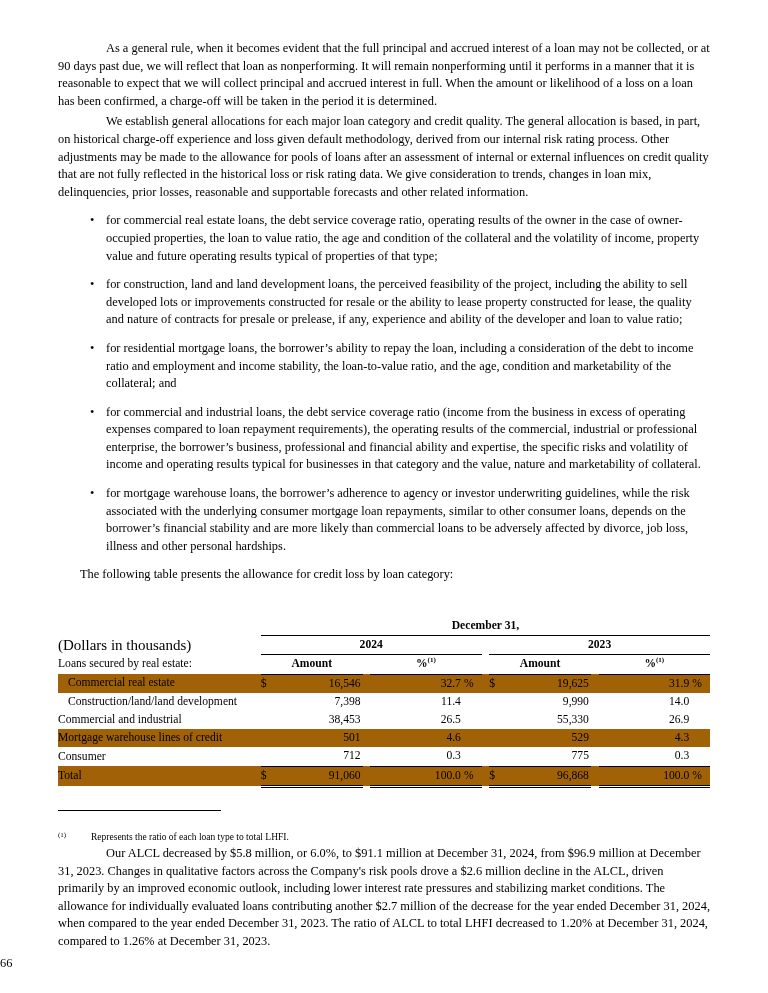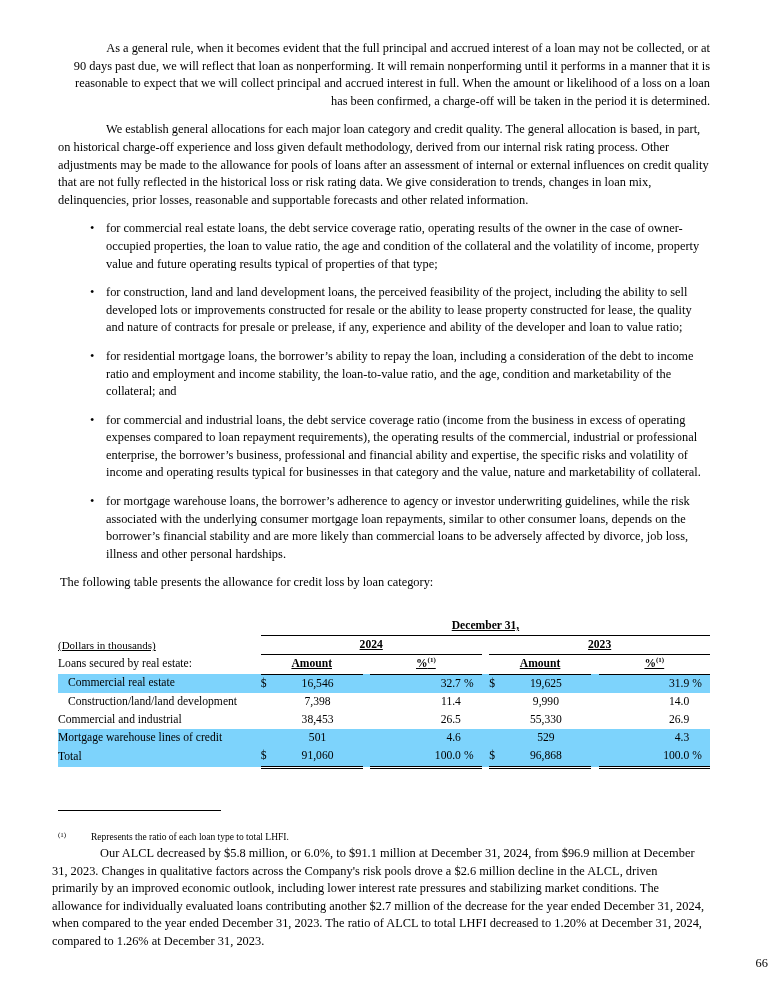--- a/index.html
+++ b/index.html
@@ -4,53 +4,53 @@
   <style>
     html, body { margin: 0; padding: 0; background: #ffffff; }
     body {
       width: 768px; height: 993px; position: relative; overflow: hidden;
       font-family: "Liberation Serif", "DejaVu Serif", serif;
       color: #000; font-size: 12.4px; line-height: 17.6px;
     }
     .page { position: absolute; left: 58px; top: 40px; width: 652px; }
     p { margin: 0; text-align: left; }
     .indent { text-indent: 48px; }
-    .para1 { margin-top: 0; text-align: right; }
-    .para2 { margin-top: 11px; }
+    .para1 { margin-top: 0; }
+    .para2 { margin-top: 3px; }
     .para3 { margin-top: 11px; }
     ul.bullets { list-style: none; margin: 0; padding: 0; }
     ul.bullets li { position: relative; padding-left: 48px; margin-top: 11px; }
     ul.bullets li .bullet { position: absolute; left: 32px; top: 0; }
-    .intro { margin-top: 11px; padding-left: 2px; }
+    .intro { margin-top: 11px; padding-left: 2px; margin-left: 20px; }
 
     table.alcl {
       position: absolute; left: 58px; top: 617px; width: 652px;
       border-collapse: collapse; font-size: 11.6px; line-height: 18px;
     }
     table.alcl td { padding: 0; height: 18.2px; white-space: nowrap; }
     .c-label { width: 210px; }
     .c-dol { width: 16px; }
-    .c-amt { width: 102px; text-align: center; padding-right: 2px !important; font-family: Liberation Serif, serif; }
+    .c-amt { width: 102px; text-align: right; padding-right: 2px !important; font-family: Liberation Serif, serif; }
     .c-gap { width: 10px; }
     .c-pct { width: 110px; text-align: right; }
     .c-pctsign { width: 20px; text-align: left; padding-left: 3px !important; }
-    .shade td.s { background: #7dd3fc; }
-    .bold { font-weight: bold; text-decoration: underline; }
+    .shade td.s { background: #a16207; }
+    .bold { font-weight: bold; }
     .center { text-align: center; }
     .hdr-dec td { height: 17px; }
     .ul-bot { border-bottom: 1px solid #000; }
     .dbl { border-bottom: 3px double #000; }
     .sub { padding-left: 10px !important; }
     sup { font-size: 7px; line-height: 0; vertical-align: 5px; }
 
     .fn-rule { position: absolute; left: 58px; top: 810px; width: 163px; border-top: 1px solid #000; }
     .footnote { position: absolute; left: 58px; top: 813px; font-size: 9.5px; line-height: 20px; margin-top: 12px; }
     .footnote .mark { display: inline-block; width: 33px; font-size: 7px; vertical-align: 3px; }
-    .para-final { position: absolute; left: 52px; top: 845px; width: 652px; }
-    .page-num { position: absolute; left: 0; width: 768px; top: 955px; text-align: right; }
+    .para-final { position: absolute; left: 58px; top: 845px; width: 652px; }
+    .page-num { position: absolute; left: 0; width: 768px; top: 955px; text-align: left; }
   </style>
 </head>
 <body>
 
 <div class="page">
   <p class="indent para1">As a general rule, when it becomes evident that the full principal and accrued interest of a loan may not be collected, or at 90 days past due, we will reflect that loan as nonperforming. It will remain nonperforming until it performs in a manner that it is reasonable to expect that we will collect principal and accrued interest in full. When the amount or likelihood of a loss on a loan has been confirmed, a charge-off will be taken in the period it is determined.</p>
   <p class="indent para2">We establish general allocations for each major loan category and credit quality. The general allocation is based, in part, on historical charge-off experience and loss given default methodology, derived from our internal risk rating process. Other adjustments may be made to the allowance for pools of loans after an assessment of internal or external influences on credit quality that are not fully reflected in the historical loss or risk rating data. We give consideration to trends, changes in loan mix, delinquencies, prior losses, reasonable and supportable forecasts and other related information.</p>
   <ul class="bullets">
     <li><span class="bullet">•</span><span>for commercial real estate loans, the debt service coverage ratio, operating results of the owner in the case of owner-occupied properties, the loan to value ratio, the age and condition of the collateral and the volatility of income, property value and future operating results typical of properties of that type;</span></li>
     <li><span class="bullet">•</span><span>for construction, land and land development loans, the perceived feasibility of the project, including the ability to sell developed lots or improvements constructed for resale or the ability to lease property constructed for lease, the quality and nature of contracts for presale or prelease, if any, experience and ability of the developer and loan to value ratio;</span></li>
@@ -75,21 +75,21 @@
       <col class="c-gap">
       <col class="c-pct">
       <col class="c-pctsign">
   </colgroup>
   <tbody>
       <tr class="hdr-dec">
     <td></td>
     <td colspan="11" class="bold center ul-bot">December 31,</td>
   </tr>
   <tr>
-    <td style="font-size:11px;text-decoration:underline;">(Dollars in thousands)</td>
+    <td style="font-size:15px;">(Dollars in thousands)</td>
     <td colspan="5" class="bold center ul-bot">2024</td>
     <td></td>
     <td colspan="5" class="bold center ul-bot">2023</td>
   </tr>
   <tr>
     <td>Loans secured by real estate:</td>
     <td colspan="2" class="bold center ul-bot">Amount</td>
     <td></td>
     <td colspan="2" class="bold center ul-bot"><span>%</span><sup>(1)</sup></td>
     <td></td>
@@ -147,20 +147,34 @@
     <td class="s"></td>
     <td class="s c-pct">4.6</td>
     <td class="s"></td>
         <td class="s"></td>
         <td class="s"></td>
     <td class="s c-amt">529</td>
     <td class="s"></td>
     <td class="s c-pct">4.3</td>
     <td class="s"></td>
   </tr>
+  <tr>
+    <td>Consumer</td>
+    <td class="ul-bot"></td>
+    <td class="c-amt ul-bot">712</td>
+    <td></td>
+    <td class="c-pct ul-bot">0.3</td>
+    <td class="ul-bot"></td>
+    <td></td>
+    <td class="ul-bot"></td>
+    <td class="c-amt ul-bot">775</td>
+    <td></td>
+    <td class="c-pct ul-bot">0.3</td>
+    <td class="ul-bot"></td>
+  </tr>
   <tr class="shade">
     <td class="s">Total</td>
     <td class="s dbl">$</td>
     <td class="s c-amt dbl">91,060</td>
     <td class="s"></td>
     <td class="s c-pct dbl">100.0</td>
     <td class="s c-pctsign dbl">%</td>
     <td class="s"></td>
     <td class="s dbl">$</td>
     <td class="s c-amt dbl">96,868</td>

